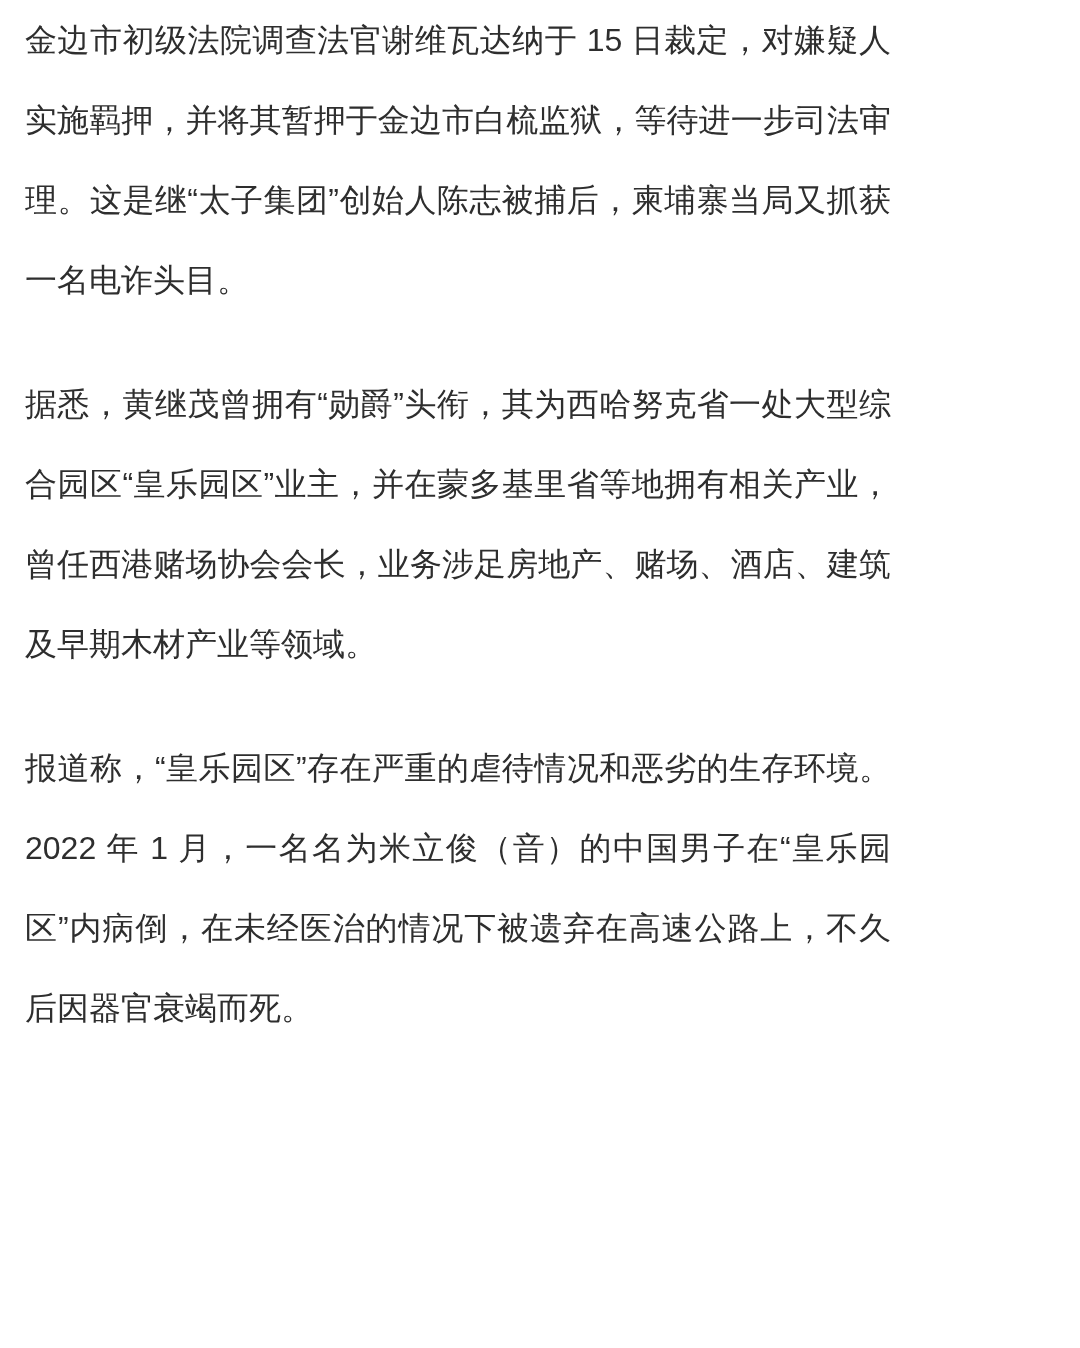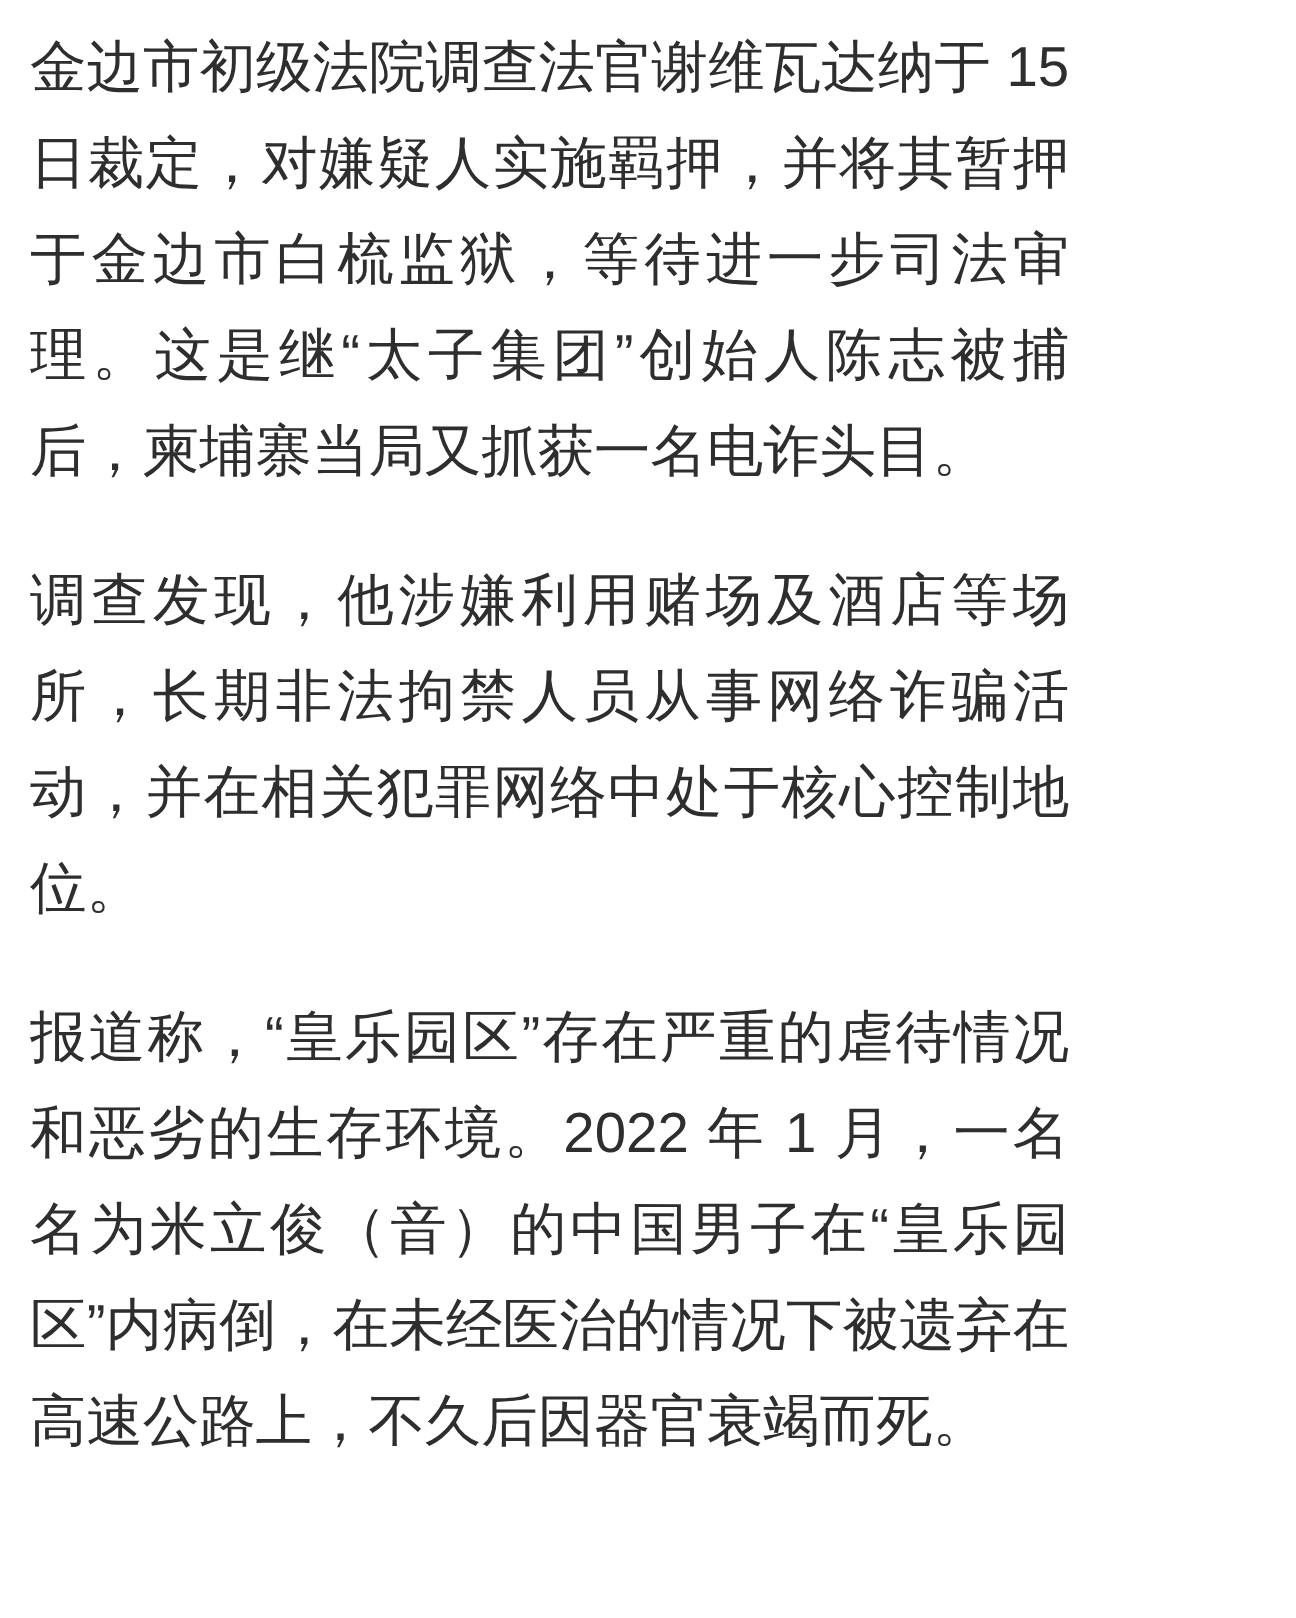--- a/index.html
+++ b/index.html
@@ -9,36 +9,36 @@
   }
   body {
     width: 1080px;
     min-height: 1348px;
     box-sizing: border-box;
     font-family: "Liberation Sans", "DejaVu Sans", sans-serif;
   }
   .article {
     box-sizing: border-box;
     width: 916px;
-    padding: 16px 25px;
+    padding: 0 25px;
     color: #2e2e2e;
-    font-size: 47px;
+    font-size: 32px;
     line-height: 80px;
     text-align: justify;
     text-justify: inter-character;
     word-break: break-all;
     overflow-wrap: break-word;
   }
   .article p {
     margin: 0 0 44px 0;
   }
   .article p:last-child {
     margin-bottom: 0;
   }
 </style>
 </head>
 <body>
 
 <article class="article">
   <p>金边市初级法院调查法官谢维瓦达纳于 15 日裁定，对嫌疑人实施羁押，并将其暂押于金边市白梳监狱，等待进一步司法审理。这是继“太子集团”创始人陈志被捕后，柬埔寨当局又抓获一名电诈头目。</p>
-  <p>调查发现，他涉嫌利用赌场及酒店等场所，长期非法拘禁人员从事网络诈骗活动，并在相关犯罪网络中处于核心控制地位。</p>
+  <p>据悉，黄继茂曾拥有“勋爵”头衔，其为西哈努克省一处大型综合园区“皇乐园区”业主，并在蒙多基里省等地拥有相关产业，曾任西港赌场协会会长，业务涉足房地产、赌场、酒店、建筑及早期木材产业等领域。</p>
   <p>报道称，“皇乐园区”存在严重的虐待情况和恶劣的生存环境。2022 年 1 月，一名名为米立俊（音）的中国男子在“皇乐园区”内病倒，在未经医治的情况下被遗弃在高速公路上，不久后因器官衰竭而死。</p>
 </article>
 
 </body></html>

